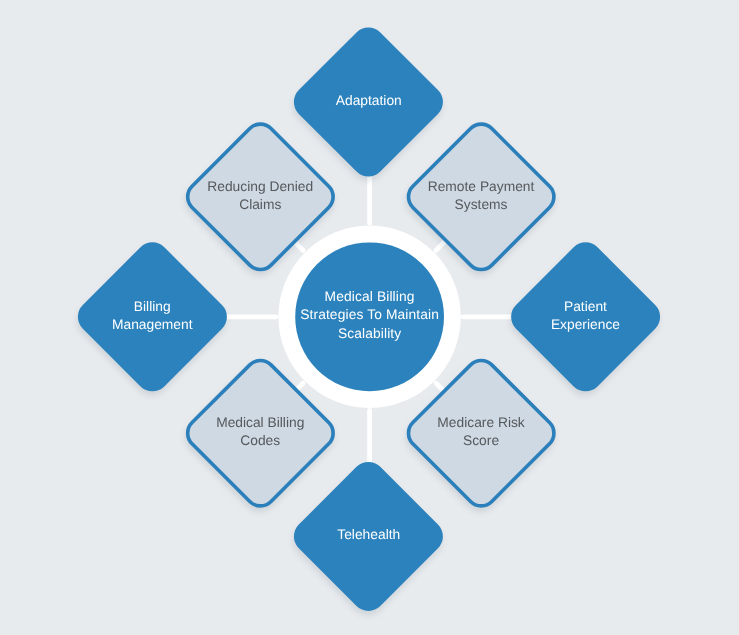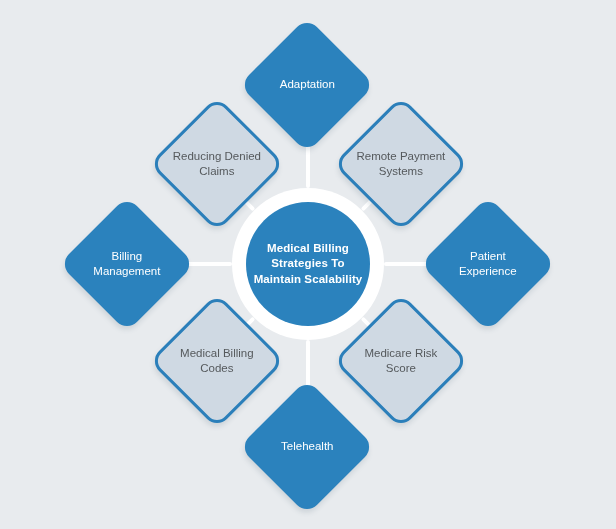--- a/index.html
+++ b/index.html
@@ -60,21 +60,21 @@
     z-index: 5;
     display: flex;
     align-items: center;
     justify-content: center;
     box-sizing: border-box;
     padding: 4px;
   }
   .center-label {
     color: #ffffff;
     font-size: 11.5px;
-    font-weight: bold;
+    font-weight: normal;
     line-height: 1.35;
     text-align: center;
     letter-spacing: 0.1px;
   }
 
   
   .node {
     position: absolute;
     width: 96px;
     height: 96px;

